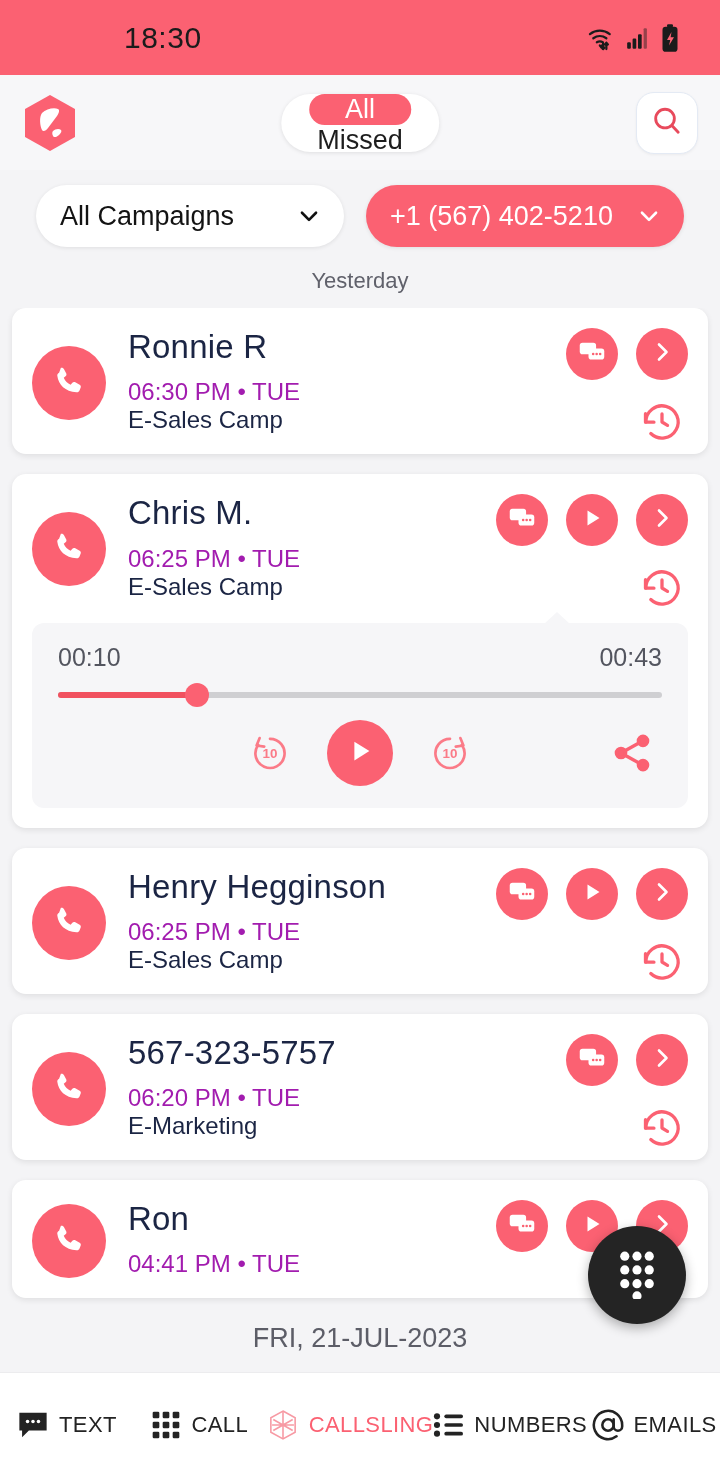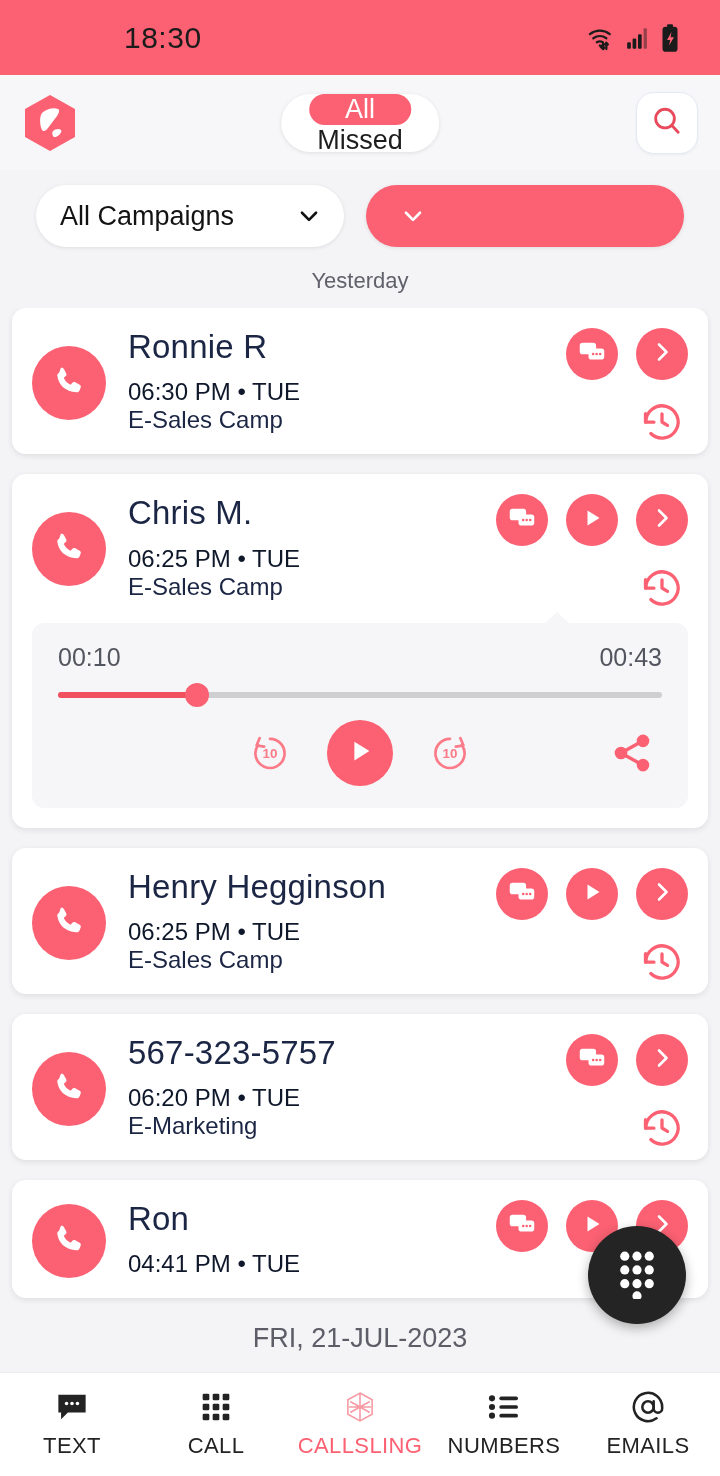--- a/index.html
+++ b/index.html
@@ -132,21 +132,21 @@
     background: #fb6172;
     display: flex; align-items: center; justify-content: center;
     margin-top: 6px;
   }
   .card-info { margin-left: 22px; flex: 1 1 auto; min-width: 0; }
   .c-name {
     font-size: 33px; color: #1b2544; font-weight: 400;
     line-height: 1.25; letter-spacing: .2px;
   }
   .c-time {
-    font-size: 24px; color: #0f172a; margin-top: 11px;
+    font-size: 24px; color: #a21caf; margin-top: 11px;
   }
   .c-camp {
     font-size: 24px; color: #1b2544; margin-top: 0;
   }
   .card-actions {
     position: absolute; right: 20px; top: 20px;
     display: flex; align-items: center; gap: 18px;
   }
   .act {
     width: 52px; height: 52px; border-radius: 50%;
@@ -231,21 +231,21 @@
   
   .bottomnav {
     flex: 0 0 104px; height: 104px;
     background: #ffffff;
     display: flex; align-items: center;
     border-top: 1px solid #ececee;
     z-index: 10;
   }
   .nav-item {
     flex: 1; height: 104px;
-    display: flex; flex-direction: column;
+    display: flex; flex-direction: row;
     align-items: center; justify-content: center;
     gap: 9px; cursor: pointer;
   }
   .nav-ic { height: 34px; display: flex; align-items: center; }
   .nav-lbl { font-size: 22px; color: #232323; letter-spacing: .4px; }
   .nav-item.active .nav-lbl { color: #fb6172; }
 </style>
 </head>
 <body>
 
@@ -309,20 +309,21 @@
   <div class="filters">
     <div class="dropdown dd-campaign">
       <span class="dd-label">All Campaigns</span>
       <span class="chev">
         <svg width="26" height="26" viewBox="0 0 24 24" fill="none" stroke="#111" stroke-width="2.4" stroke-linecap="round" stroke-linejoin="round">
             <path d="M5.5 9l6.5 6.6L18.5 9"></path>
           </svg>
       </span>
     </div>
     <div class="dropdown dd-number">
+      <span class="dd-label">+1 (567) 402-5210</span>
       <span class="chev">
         <svg width="26" height="26" viewBox="0 0 24 24" fill="none" stroke="#ffffff" stroke-width="2.4" stroke-linecap="round" stroke-linejoin="round">
             <path d="M5.5 9l6.5 6.6L18.5 9"></path>
           </svg>
       </span>
     </div>
   </div>
 
   <div class="date-sep">Yesterday</div>
 

